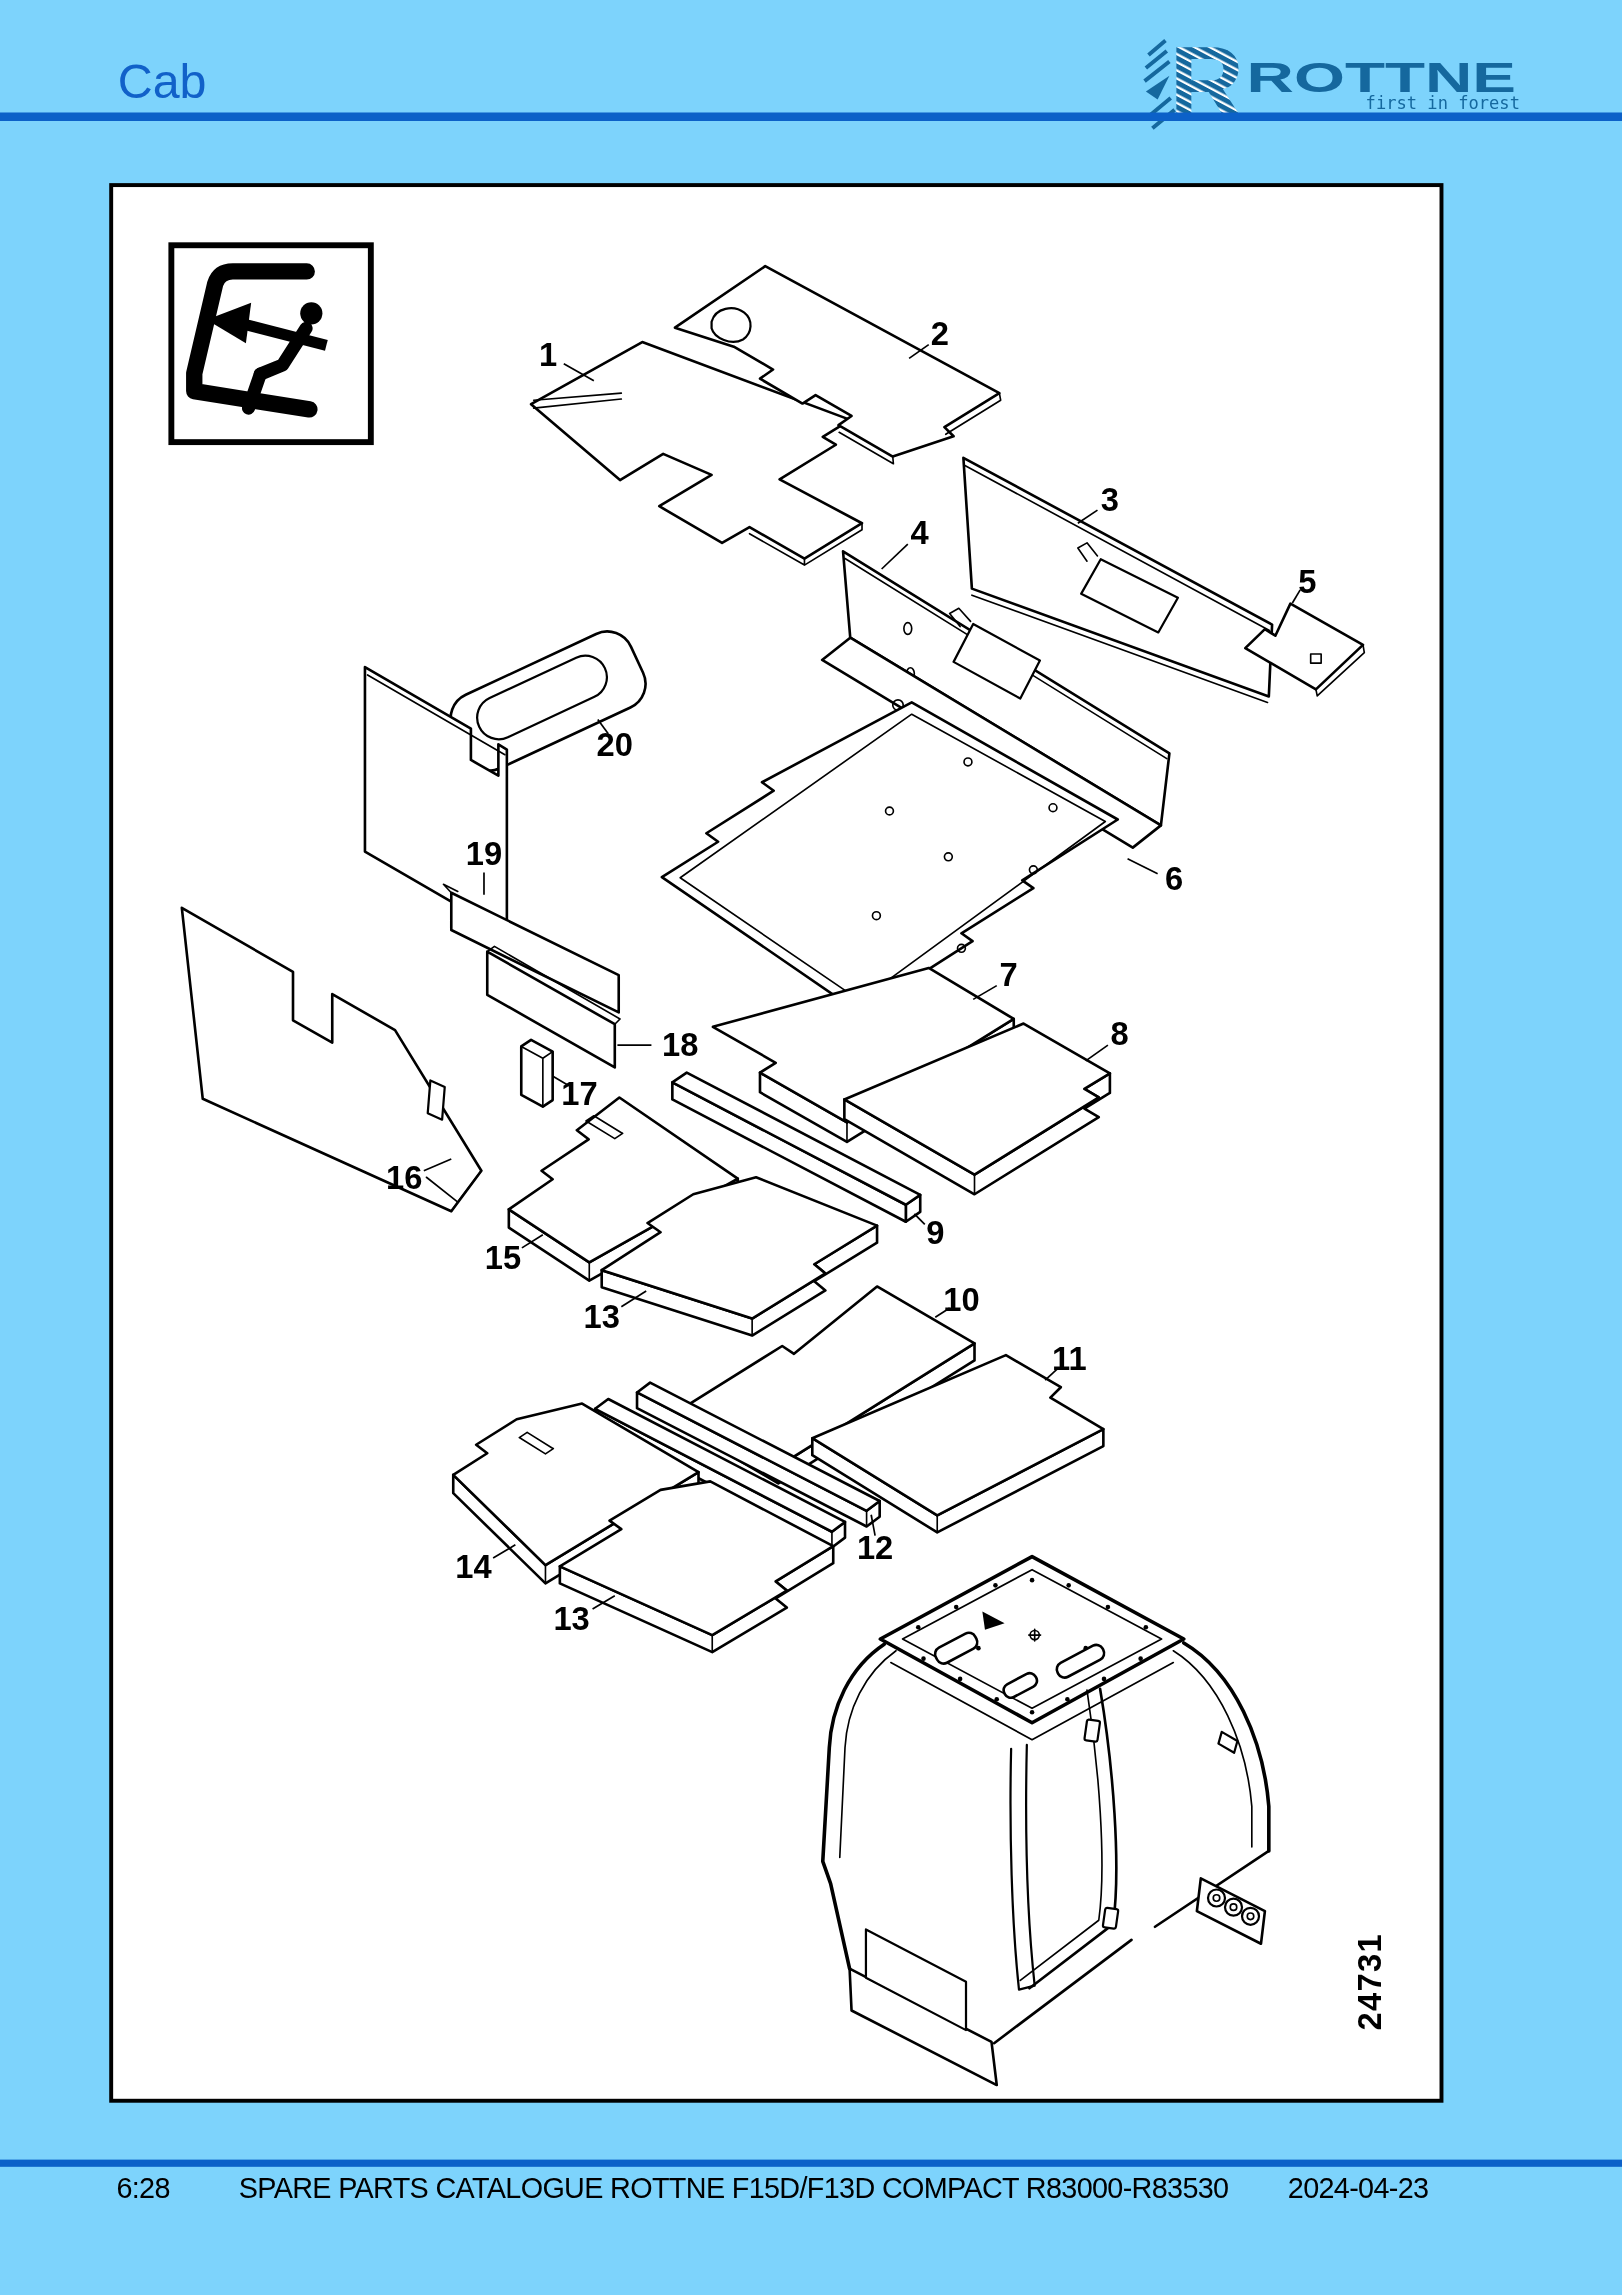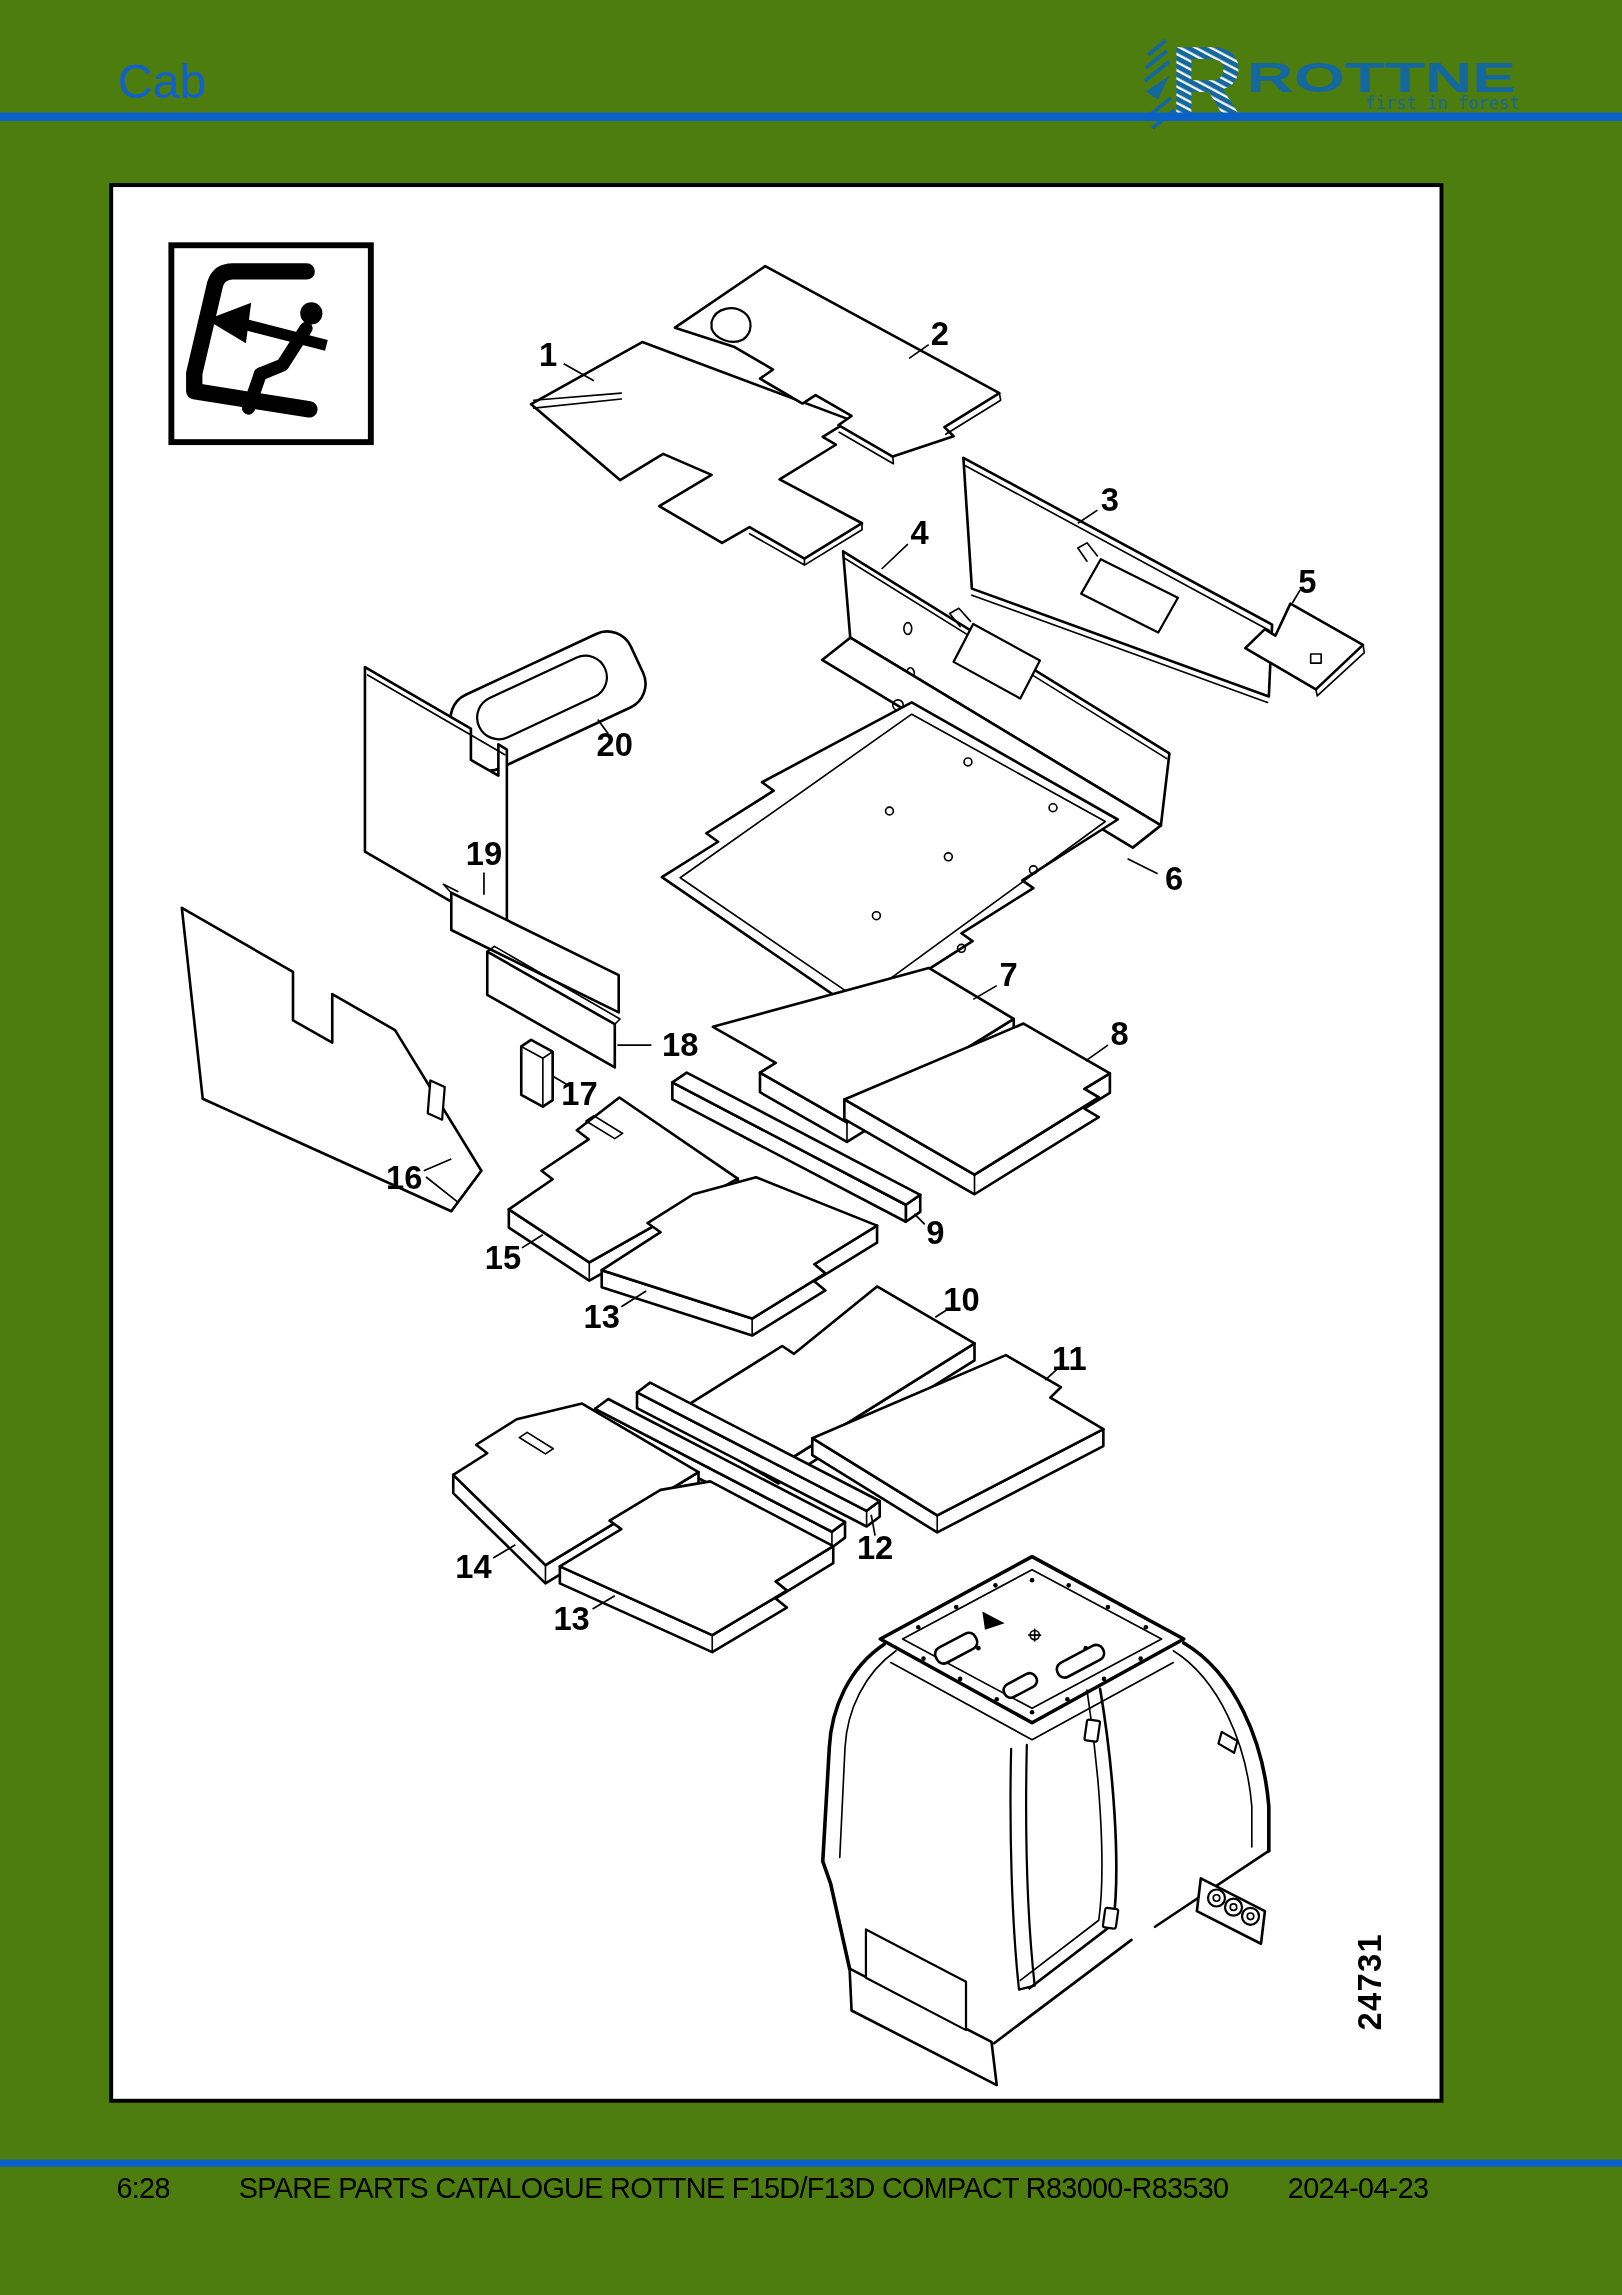--- a/index.html
+++ b/index.html
@@ -1,16 +1,16 @@
 <!DOCTYPE html>
 <html style="font-size:10.5px"><head>
 <meta charset="utf-8">
 <style>
   html,body{margin:0;padding:0;background:#fff;}
-  .page{position:relative;width:1622px;height:2295px;background:#4d7c0f;overflow:hidden;
+  .page{position:relative;width:1622px;height:2295px;background:#7dd3fc;overflow:hidden;
         font-family:"Liberation Sans",sans-serif;}
   svg.scene{position:absolute;left:0;top:0;width:1622px;height:2295px;}
   
   .p  {fill:#fff;stroke:#000;stroke-width:4;stroke-linejoin:round;stroke-linecap:round;}
   .p5 {fill:#fff;stroke:#000;stroke-width:5.5;stroke-linejoin:round;stroke-linecap:round;}
   .t  {fill:none;stroke:#000;stroke-width:2.5;stroke-linejoin:round;stroke-linecap:round;}
   .t3 {fill:none;stroke:#000;stroke-width:3.4;stroke-linejoin:round;stroke-linecap:round;}
   .k4 {fill:none;stroke:#000;stroke-width:4;stroke-linejoin:round;stroke-linecap:round;}
   .k5 {fill:none;stroke:#000;stroke-width:5.5;stroke-linejoin:round;stroke-linecap:round;}
   .ink{fill:#000;stroke:none;}

